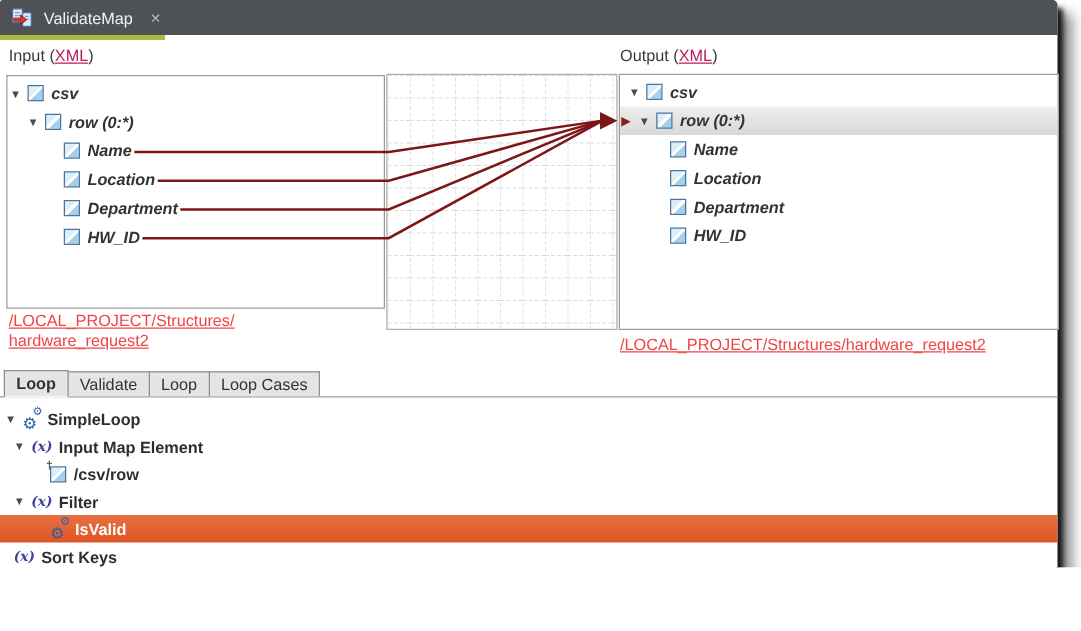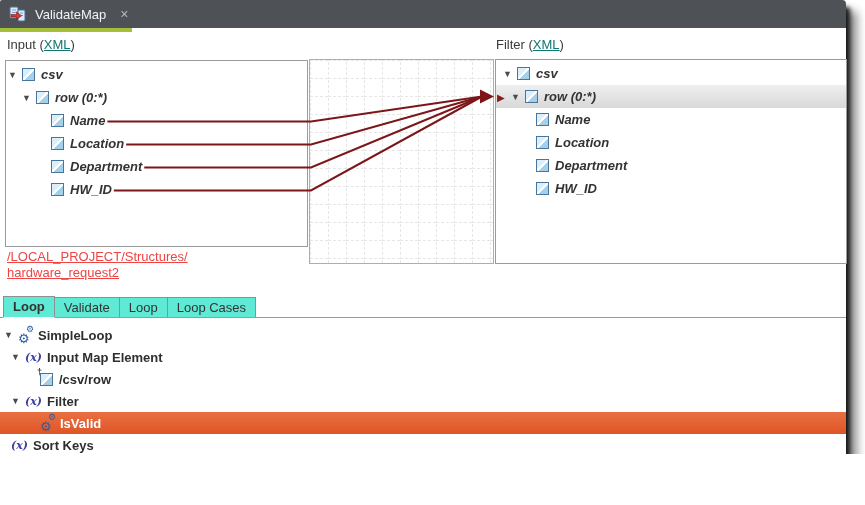--- a/index.html
+++ b/index.html
@@ -12,21 +12,21 @@
   .titlebar{position:absolute;left:0;top:0;right:0;height:28px;background:#4e5257;
             border-radius:2px 4px 0 0;display:flex;align-items:center;}
   .etab{display:flex;align-items:center;height:100%;padding:0 8px 0 9px;}
   .etab-label{color:#f2f2f2;font-size:13px;margin-left:9px;}
   .etab-close{color:#b4babd;font-size:14px;margin-left:14px;cursor:pointer;line-height:1;}
   .accent-strip{position:absolute;left:0;top:28px;width:132px;height:4px;background:#a6bf3b;}
   
   .map-area{position:absolute;left:0;top:32px;right:0;height:264px;}
   .hdr{position:absolute;top:5px;font-size:13px;color:#3a3a3a;white-space:nowrap;}
   #input-header{left:7px;} #output-header{left:496px;}
-  .hlink{color:#0f766e;text-decoration:underline;cursor:pointer;}
+  .hlink{color:#be185d;text-decoration:underline;cursor:pointer;}
   .panel{position:absolute;background:#fff;border:1px solid #9b9b9b;overflow:hidden;}
   #input-panel{left:5px;top:28px;width:301px;height:185px;}
   #canvas{position:absolute;left:309px;top:27px;width:183px;height:203px;border:1px solid #aeaeae;background:#fff;}
   #output-panel{left:495px;top:27px;width:350px;height:203px;}
   .tree{padding-top:2px;}
   .trow{height:23px;display:flex;align-items:center;position:relative;white-space:nowrap;}
   .trow .lbl{font-size:13px;font-weight:bold;font-style:italic;color:#333;}
   .trow.selected-gray{background:linear-gradient(#efefef,#d8d8d8);}
   .tri{width:14px;font-size:9px;color:#4c4c4c;flex:none;font-style:normal;}
   .row-marker{position:absolute;left:1px;top:50%;transform:translateY(-50%);
@@ -41,21 +41,21 @@
   .gears-icon .g1{position:absolute;left:0;bottom:-2px;font-size:13px;line-height:12px;}
   .gears-icon .g2{position:absolute;left:8px;top:-3px;font-size:9px;line-height:9px;}
   .plink{position:absolute;font-size:13px;color:#ef4444;text-decoration:underline;line-height:16px;cursor:pointer;}
   #input-link{left:7px;top:217px;}
   #output-link{left:496px;top:236px;}
   #wires{position:absolute;left:0;top:0;width:100%;height:100%;pointer-events:none;z-index:4;}
   
   .tabstrip{position:absolute;left:0;top:296px;right:0;height:22px;display:flex;align-items:flex-end;
             padding-left:3px;border-bottom:1px solid #9b9b9b;box-sizing:border-box;}
   .tab{font-size:13px;color:#333;padding:2px 9px 3px;border:1px solid #8f8f8f;border-bottom:none;
-       height:20px;box-sizing:border-box;background:#5eead4;cursor:pointer;}
+       height:20px;box-sizing:border-box;background:#e5e5e5;cursor:pointer;}
   .tab + .tab{border-left:none;}
   .tab.active{font-weight:bold;margin-bottom:-1px;height:22px;z-index:2;position:relative;border-bottom:1px solid #fff;}
   .btree{position:absolute;left:0;top:318px;right:0;bottom:6px;padding-top:6px;}
   .brow{height:22px;display:flex;align-items:center;position:relative;font-size:13px;color:#2e2e2e;white-space:nowrap;}
   .brow .lbl{font-weight:bold;font-style:normal;color:inherit;}
   .brow.selected-orange{background:linear-gradient(#e87042,#df5526);color:#fff;}
 </style>
 </head>
 <body>
 
@@ -76,21 +76,21 @@
           </svg>
         </span>
         <span class="etab-label">ValidateMap</span>
         <span class="etab-close">×</span>
       </div>
     </div>
     <div class="accent-strip"></div>
 
     <div class="map-area">
       <div class="hdr" id="input-header"><span>Input (</span><a class="hlink">XML</a><span>)</span></div>
-      <div class="hdr" id="output-header"><span>Filter (</span><a class="hlink">XML</a><span>)</span></div>
+      <div class="hdr" id="output-header"><span>Output (</span><a class="hlink">XML</a><span>)</span></div>
 
       <div class="panel" id="input-panel">
         <div class="tree" id="input-tree">
             <div class="trow" style="padding-left: 2px;">
               <span class="tri">▼</span>
               <span class="el-icon"></span>
               <span class="lbl">csv</span>
             </div>
             <div class="trow" style="padding-left: 16px;">
               <span class="tri">▼</span>
@@ -153,20 +153,21 @@
               <span class="lbl">Department</span>
             </div>
             <div class="trow" style="padding-left: 40px;">
               <span class="el-icon"></span>
               <span class="lbl">HW_ID</span>
             </div>
           </div>
       </div>
 
       <a class="plink" id="input-link"><span>/LOCAL_PROJECT/Structures/</span><br><span>hardware_request2</span></a>
+      <a class="plink" id="output-link">/LOCAL_PROJECT/Structures/hardware_request2</a>
 
       <svg id="wires">
           <path d="M 107.421875 89.5 L 311 89.5 L 482 64.5" fill="none" stroke="#7d1618" stroke-width="2"></path>
           <path d="M 126.171875 112.5 L 311 112.5 L 482 64.5" fill="none" stroke="#7d1618" stroke-width="2"></path>
           <path d="M 144.25 135.5 L 311 135.5 L 482 64.5" fill="none" stroke="#7d1618" stroke-width="2"></path>
           <path d="M 113.890625 158.5 L 311 158.5 L 482 64.5" fill="none" stroke="#7d1618" stroke-width="2"></path>
           <polygon points="480,57.5 494,64.5 480,71.5" fill="#7d1618"></polygon>
         </svg>
     </div>
 

